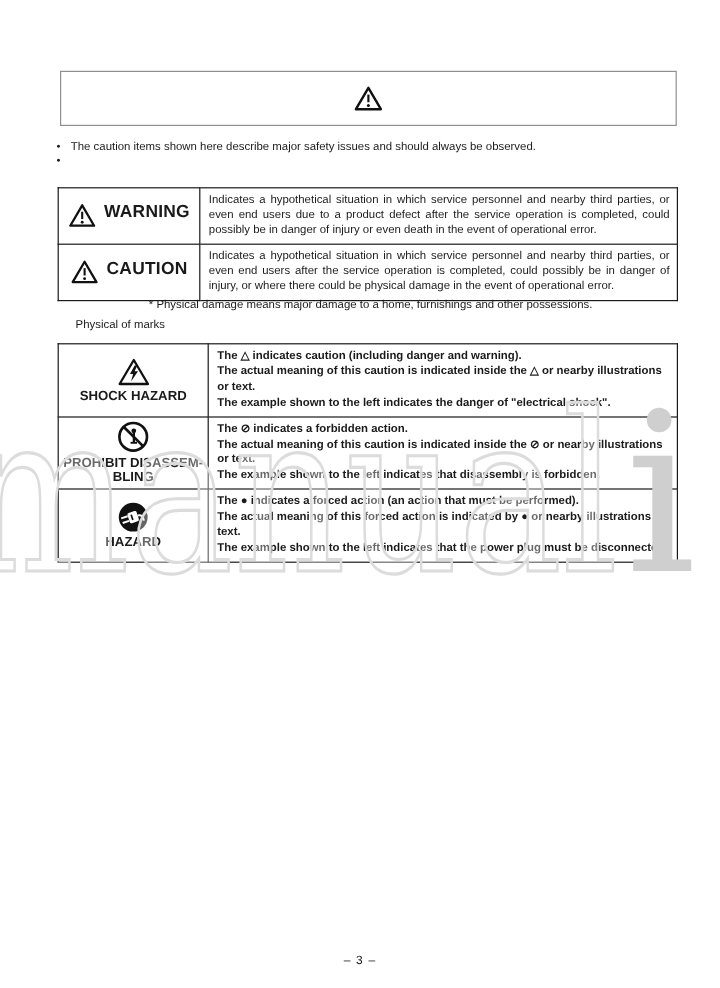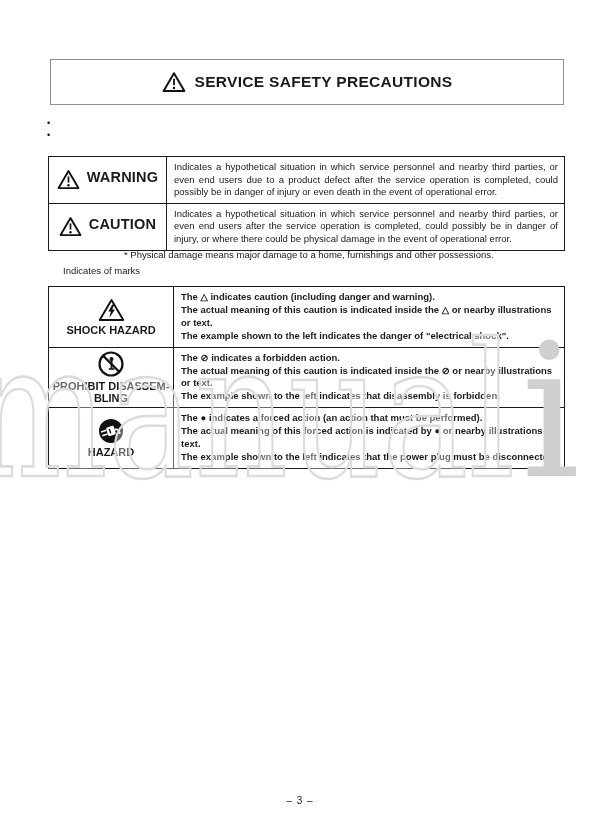--- a/index.html
+++ b/index.html
@@ -56,26 +56,26 @@
 </style>
 </head>
 <body>
 
 <div class="abs title-box">
   <svg class="icon-svg" width="24" height="22" viewBox="0 0 24 22">
     <path d="M12 2.2 L22.4 20 L1.6 20 Z" fill="none" stroke="#111" stroke-width="2" stroke-linejoin="round"></path>
     <rect x="11.1" y="7.8" width="1.8" height="6.4" fill="#111"></rect>
     <circle cx="12" cy="17" r="1.25" fill="#111"></circle>
   </svg>
-  <span class="title-text">SERVICE SAFETY PRECAUTIONS</span>
 </div>
 
 <div class="abs bullets">
   <div class="bullet-row">
     <span class="bullet-char">•</span>
+    <span>The caution items shown here describe major safety issues and should always be observed.</span>
   </div>
   <div class="bullet-row">
     <span class="bullet-char">•</span>
   </div>
 </div>
 
 <table class="abs severity-table">
   <tbody>
       <tr>
     <td class="sev-left">
@@ -104,21 +104,21 @@
       </div>
     </td>
     <td>
       <div class="sev-desc">Indicates a hypothetical situation in which service personnel and nearby third parties, or even end users after the service operation is completed, could possibly be in danger of injury, or where there could be physical damage in the event of operational error.</div>
     </td>
   </tr>
 </tbody>
   </table>
 
 <div class="abs footnote">*  Physical damage means major damage to a home, furnishings and other possessions.</div>
-<div class="abs examples-label">Indicates of marks</div>
+<div class="abs examples-label">Physical of marks</div>
 
 <table class="abs marks-table">
   <tbody>
       <tr class="row-1">
     <td class="mark-left">
       <div class="mark-cell">
         <svg class="icon-svg" width="27" height="24" viewBox="0 0 27 24">
           <path d="M13.5 2 L25.3 22 L1.7 22 Z" fill="none" stroke="#111" stroke-width="1.9" stroke-linejoin="round"></path>
           <polygon points="14.2,6.5 10.3,13.6 12.9,13.6 11.2,20 17,11.4 14.2,11.4 16.4,6.5" fill="#111"></polygon>
         </svg>

